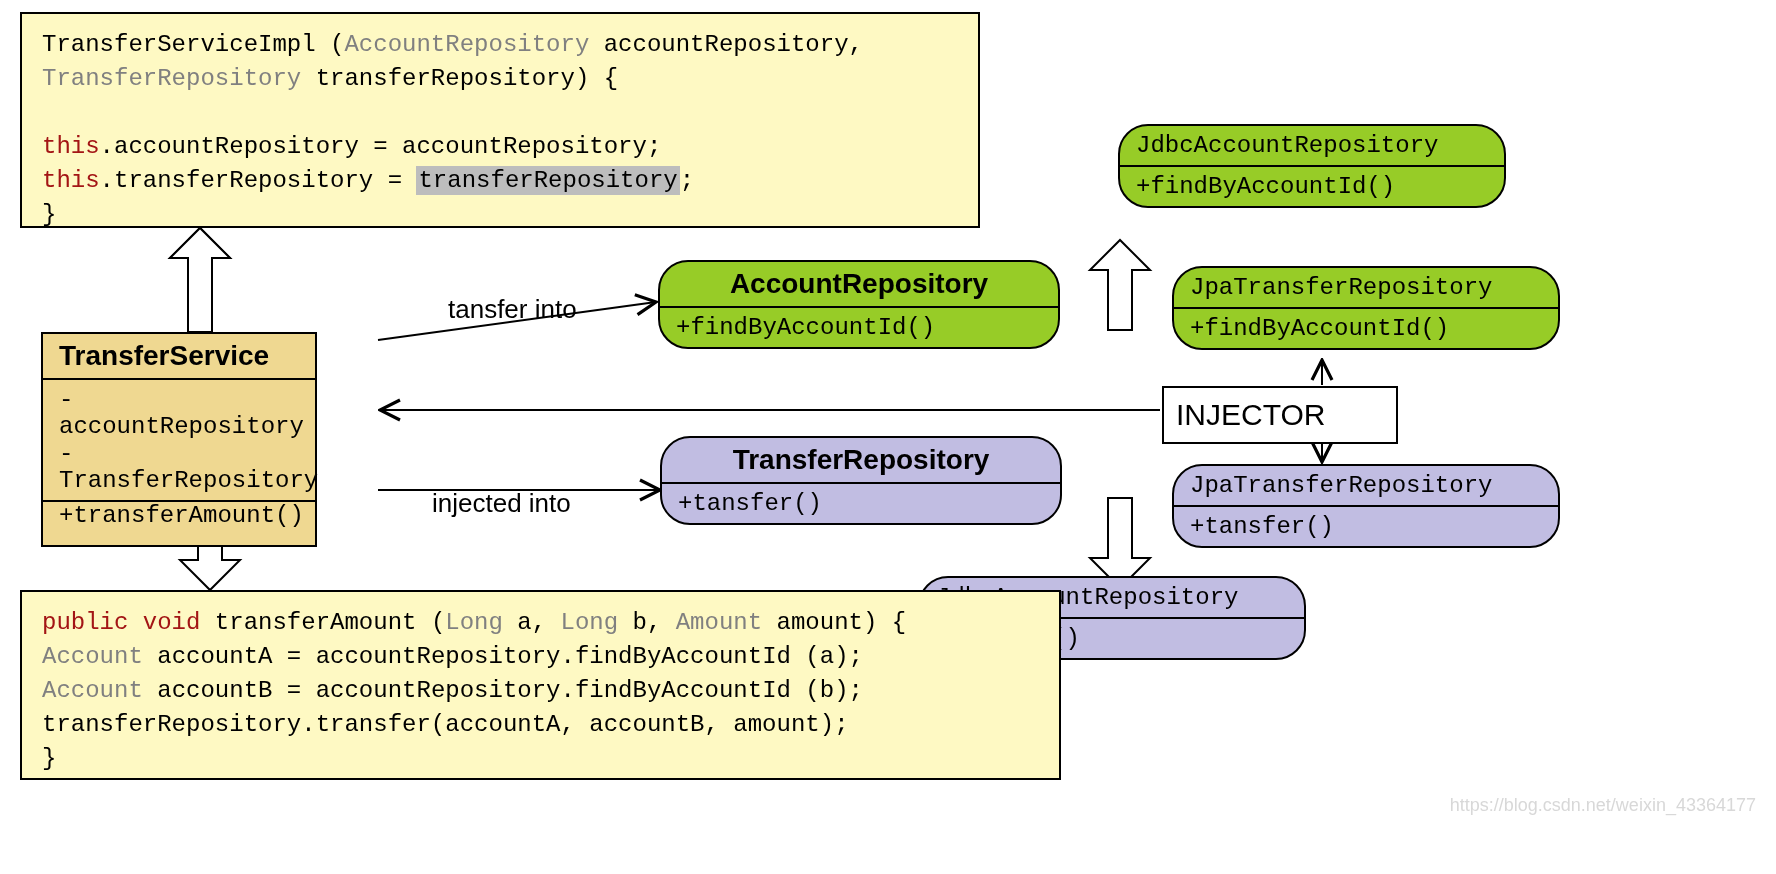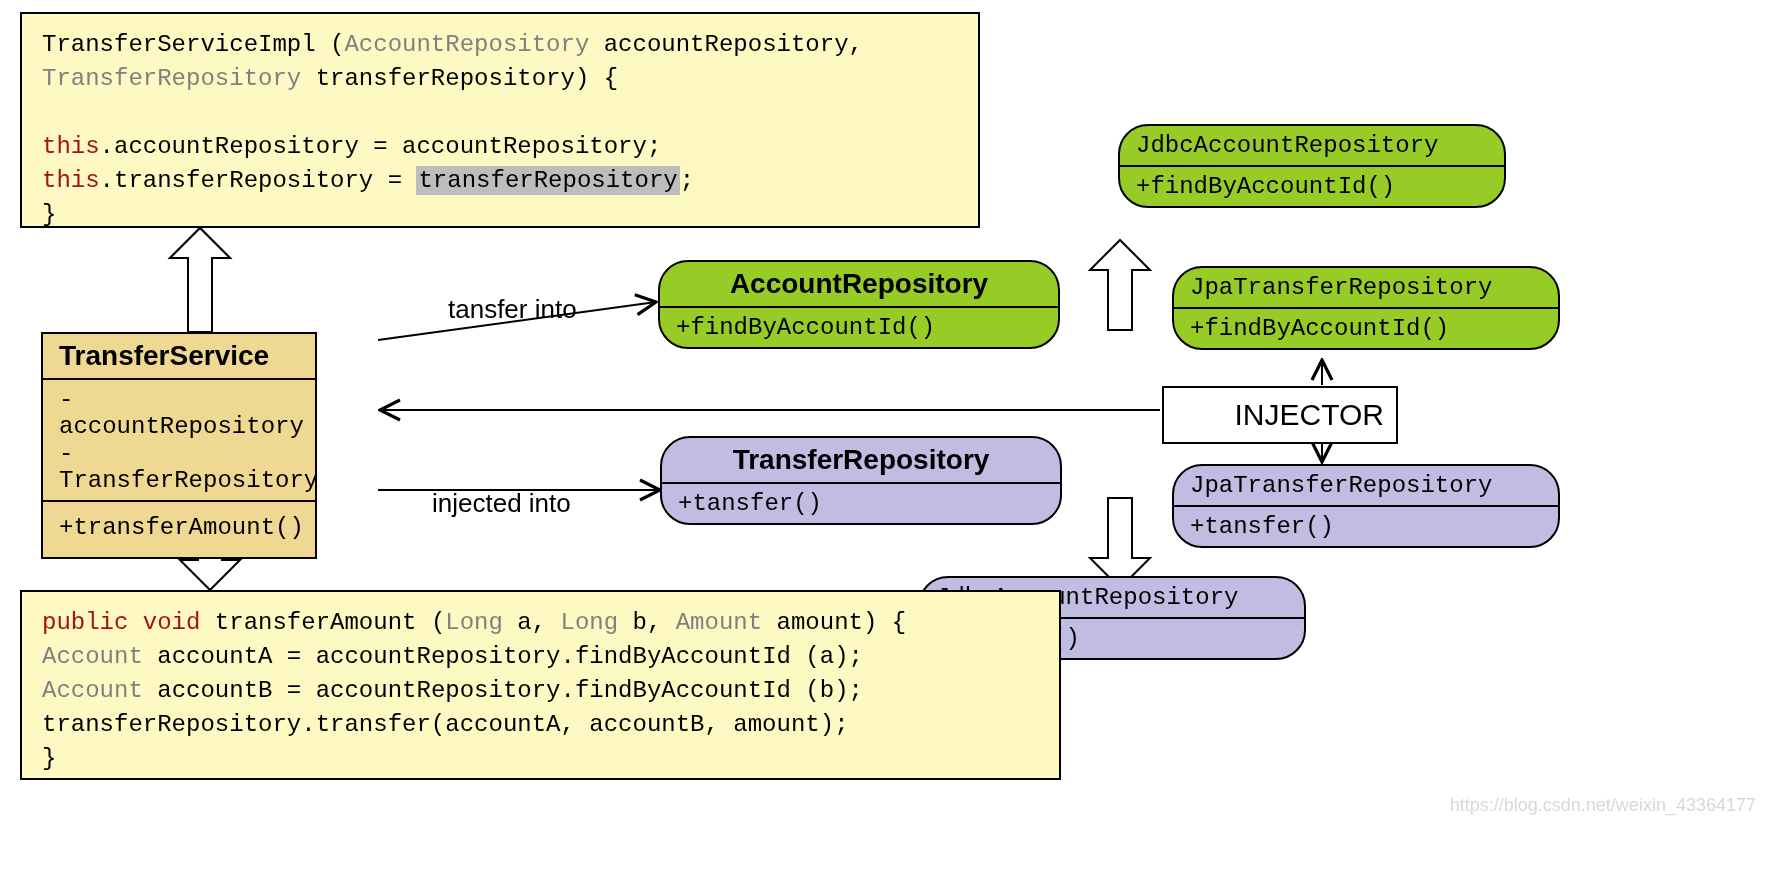--- a/index.html
+++ b/index.html
@@ -16,21 +16,21 @@
   .umlbox.rounded{border-radius:30px;overflow:hidden}
   .row{border-bottom:2px solid #000;padding:6px 16px}
   .row:last-child{border-bottom:none}
   .ttl{font-weight:700;font-family:"Helvetica Neue",Arial,sans-serif;font-size:28px}
   .mono{font-family:"Courier New","Consolas",monospace;font-size:24px}
   .c-tan{background:#efd891}
   .c-green{background:#97cc27}
   .c-lilac{background:#c1bde2}
 
   .label{position:absolute;font-family:"Helvetica Neue",Arial,sans-serif;font-size:26px}
-  .inj{position:absolute;border:2px solid #000;font-family:"Helvetica Neue",Arial,sans-serif;font-size:30px;text-align:right;padding:10px 12px;background:#fff}
+  .inj{position:absolute;border:2px solid #000;font-family:"Helvetica Neue",Arial,sans-serif;font-size:30px;text-align:left;padding:10px 12px;background:#fff}
   .wm{position:absolute;color:#d8d8d8;font-size:18px;font-family:Arial,sans-serif}
 </style>
 </head>
 <body>
 
 <div class="stage">
 
   <svg class="arrows">
     <defs>
       <marker id="arr" viewBox="0 0 12 12" refX="11" refY="6" markerWidth="12" markerHeight="12" orient="auto">
@@ -63,21 +63,21 @@
 <span class="kw">this</span><span class="">.accountRepository = accountRepository;</span>
 <span class="kw">this</span><span class="">.transferRepository = </span><span class="sel">transferRepository</span><span class="">;</span>
 <span class="">}</span></div>
 
   <div class="umlbox c-tan" style="left:41px;top:332px;width:276px">
     <div class="row ttl">TransferService</div>
     <div class="row mono">
         <div>-accountRepository</div>
         <div>-TransferRepository</div>
       </div>
-    <div class="row mono" style="padding-top:12px;padding-bottom:16px">
+    <div class="row mono" style="padding-top:0;padding-bottom:16px">
         <div>+transferAmount()</div>
       </div>
   </div>
 
   <div class="label" style="left:448px;top:294px">tansfer into</div>
   <div class="label" style="left:432px;top:488px">injected into</div>
 
   <div class="umlbox rounded c-green" style="left:658px;top:260px;width:402px">
     <div class="row ttl" style="text-align:center">AccountRepository</div>
     <div class="row mono">

